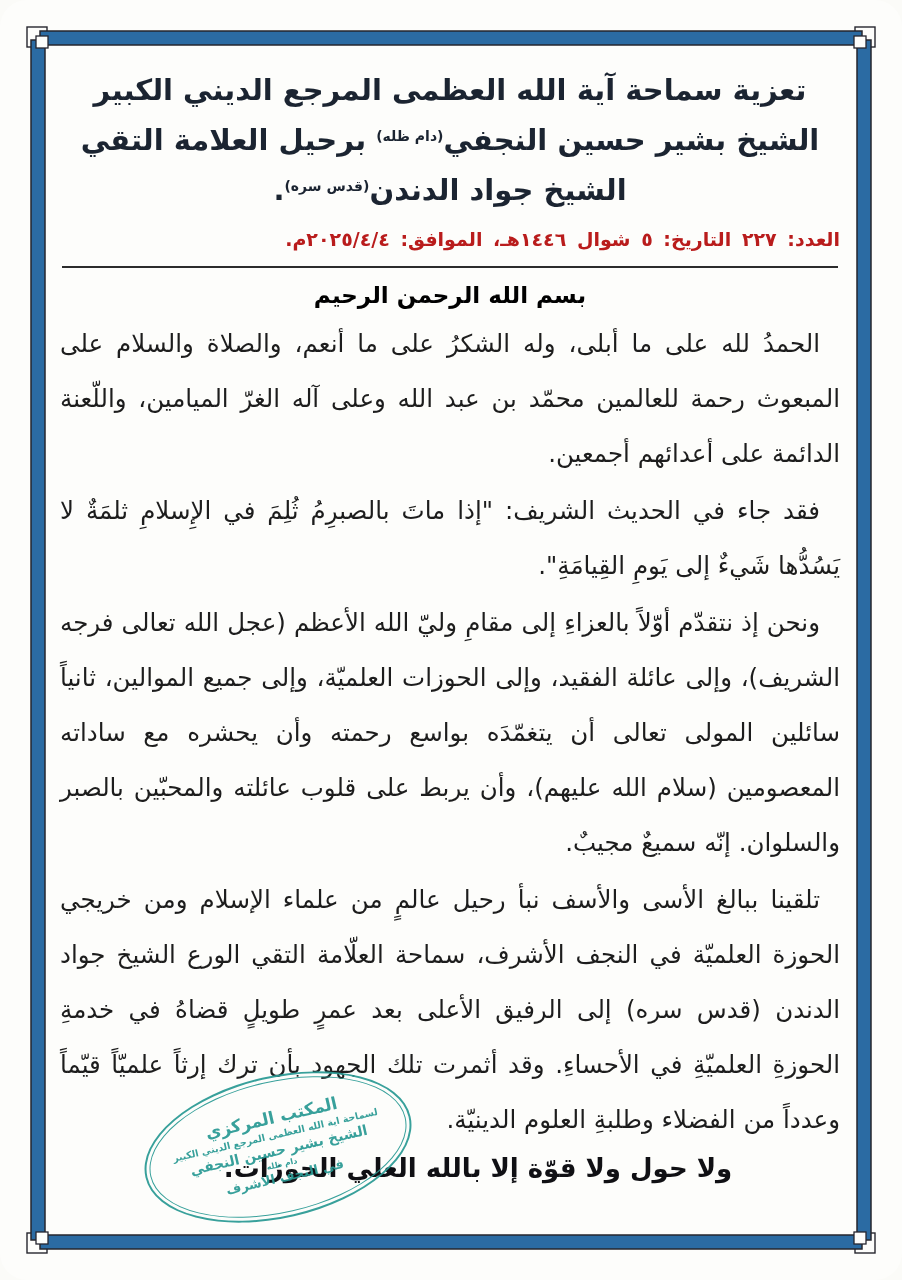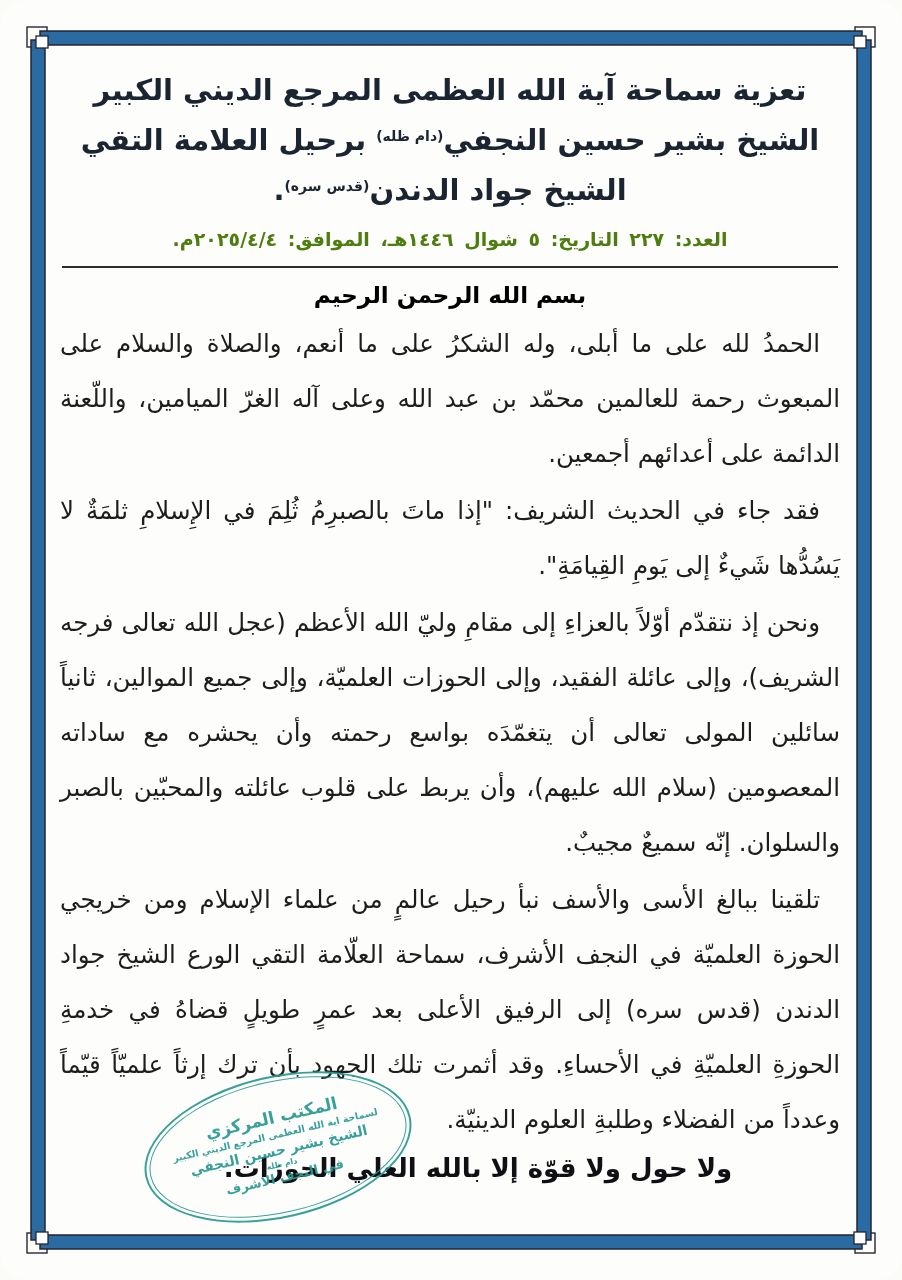--- a/index.html
+++ b/index.html
@@ -20,21 +20,21 @@
   .doc-title{
     text-align:center;font-weight:bold;color:#1b2431;
     font-size:29px;line-height:1.72;margin:4px 10px 2px;
     letter-spacing:0;
   }
   .doc-title .sup{
     font-size:14px;font-weight:bold;position:relative;top:-9px;
   }
 
   .meta-line{
-    text-align:center;font-weight:bold;color:#4d7c0f;
+    text-align:right;font-weight:bold;color:#b91c1c;
     font-size:19px;margin-top:12px;word-spacing:4px;
   }
 
   .rule{
     border:none;border-top:2.2px solid #2c2c2c;
     margin:16px 2px 6px;
   }
 
   .basmala{
     text-align:center;font-weight:bold;color:#000000;

